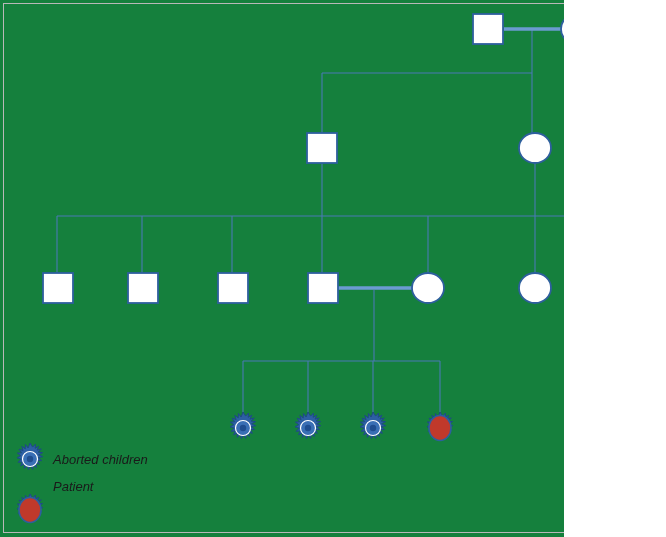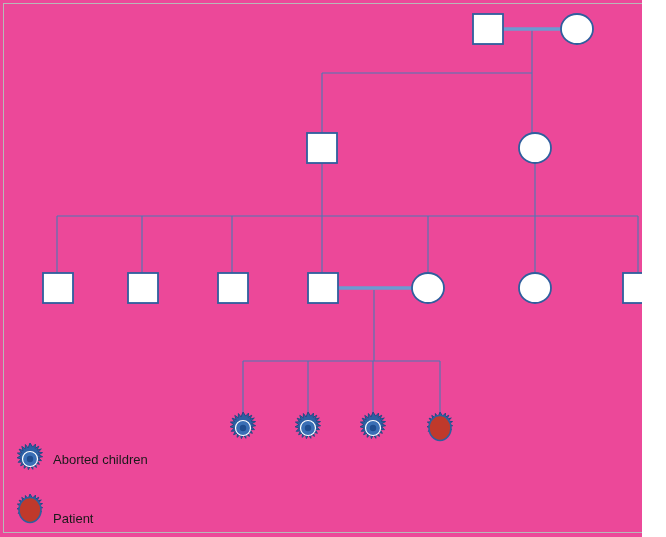--- a/index.html
+++ b/index.html
@@ -2,25 +2,26 @@
 <html><head>
 <meta charset="utf-8">
 <style>
   html, body {
     margin: 0;
     padding: 0;
     background: #ffffff;
   }
   #pedigree-page {
     position: relative;
-    width: 642px;
+    width: 564px;
     height: 537px;
-    background: #ec4899;
+    background: #15803d;
     font-family: "Liberation Sans", sans-serif;
     overflow: hidden;
+    font-style: italic;
   }
   #frame {
     position: absolute;
     left: 3px;
     top: 3px;
     width: 659px;
     height: 530px;
     border: 1px solid #b8b8b8;
     box-sizing: border-box;
   }
@@ -35,21 +36,21 @@
     color: #1a1a1a;
     font-family: "Liberation Sans", sans-serif;
     white-space: nowrap;
   }
   #legend-aborted-label {
     left: 53px;
     top: 452px;
   }
   #legend-patient-label {
     left: 53px;
-    top: 511px;
+    top: 479px;
     text-align: right;
   }
 </style>
 </head>
 <body>
 
 <div id="pedigree-page">
 
   <div id="frame"></div>
 

